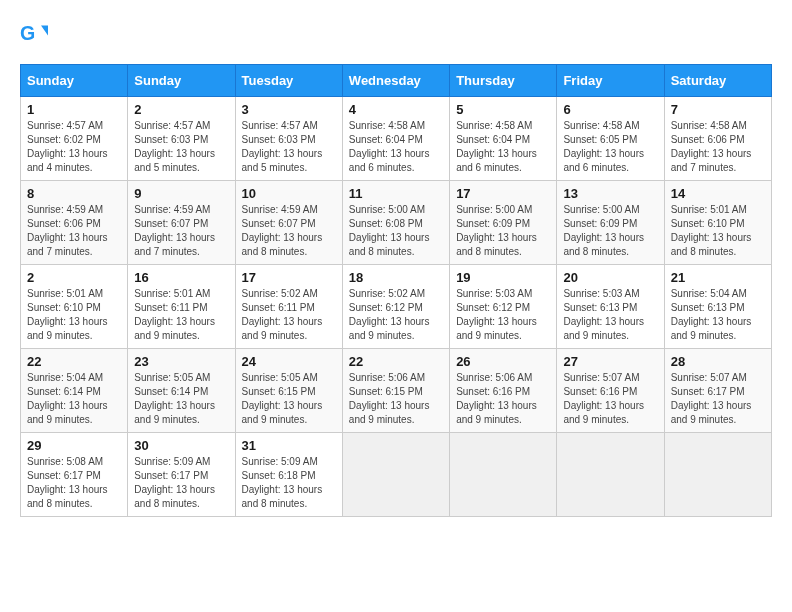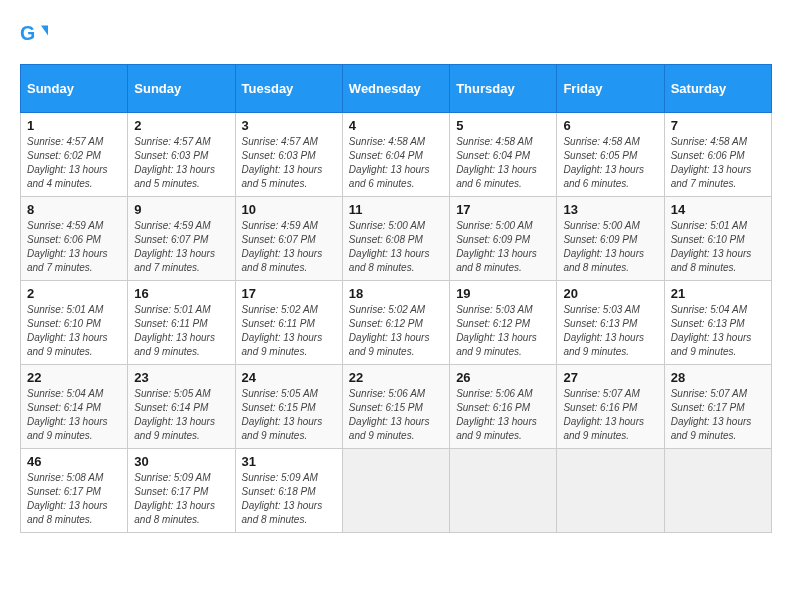--- a/index.html
+++ b/index.html
@@ -40,21 +40,21 @@
     table {
       width: 100%;
       border-collapse: collapse;
       table-layout: fixed;
     }
     thead th {
       background-color: #2196F3;
       color: #fff;
       font-size: 13px;
       font-weight: bold;
-      padding: 16px 6px;
+      padding: 8px 6px;
       text-align: left;
       border: 1px solid #1976D2;
     }
     tbody td {
       vertical-align: top;
       border: 1px solid #ccc;
       padding: 5px 6px;
       font-size: 10.5px;
       color: #333;
       background: #fff;
@@ -67,21 +67,20 @@
       font-size: 13px;
       font-weight: bold;
       color: #1a1a1a;
       display: block;
       margin-bottom: 2px;
     }
     .day-info {
       font-size: 10px;
       color: #444;
       line-height: 1.4;
-      font-style: italic;
     }
     td.empty {
       background: #f0f0f0;
     }
   </style>
 </head>
 <body>
 
 <div class="header">
   <div class="logo">
@@ -230,21 +229,21 @@
         <span class="day-number">27</span>
         <span class="day-info">Sunrise: 5:07 AM<br>Sunset: 6:16 PM<br>Daylight: 13 hours and 9 minutes.</span>
       </td>
         <td>
         <span class="day-number">28</span>
         <span class="day-info">Sunrise: 5:07 AM<br>Sunset: 6:17 PM<br>Daylight: 13 hours and 9 minutes.</span>
       </td>
       </tr>
       <tr>
         <td>
-        <span class="day-number">46</span>
+        <span class="day-number">29</span>
         <span class="day-info">Sunrise: 5:08 AM<br>Sunset: 6:17 PM<br>Daylight: 13 hours and 8 minutes.</span>
       </td>
         <td>
         <span class="day-number">30</span>
         <span class="day-info">Sunrise: 5:09 AM<br>Sunset: 6:17 PM<br>Daylight: 13 hours and 8 minutes.</span>
       </td>
         <td>
         <span class="day-number">31</span>
         <span class="day-info">Sunrise: 5:09 AM<br>Sunset: 6:18 PM<br>Daylight: 13 hours and 8 minutes.</span>
       </td>

